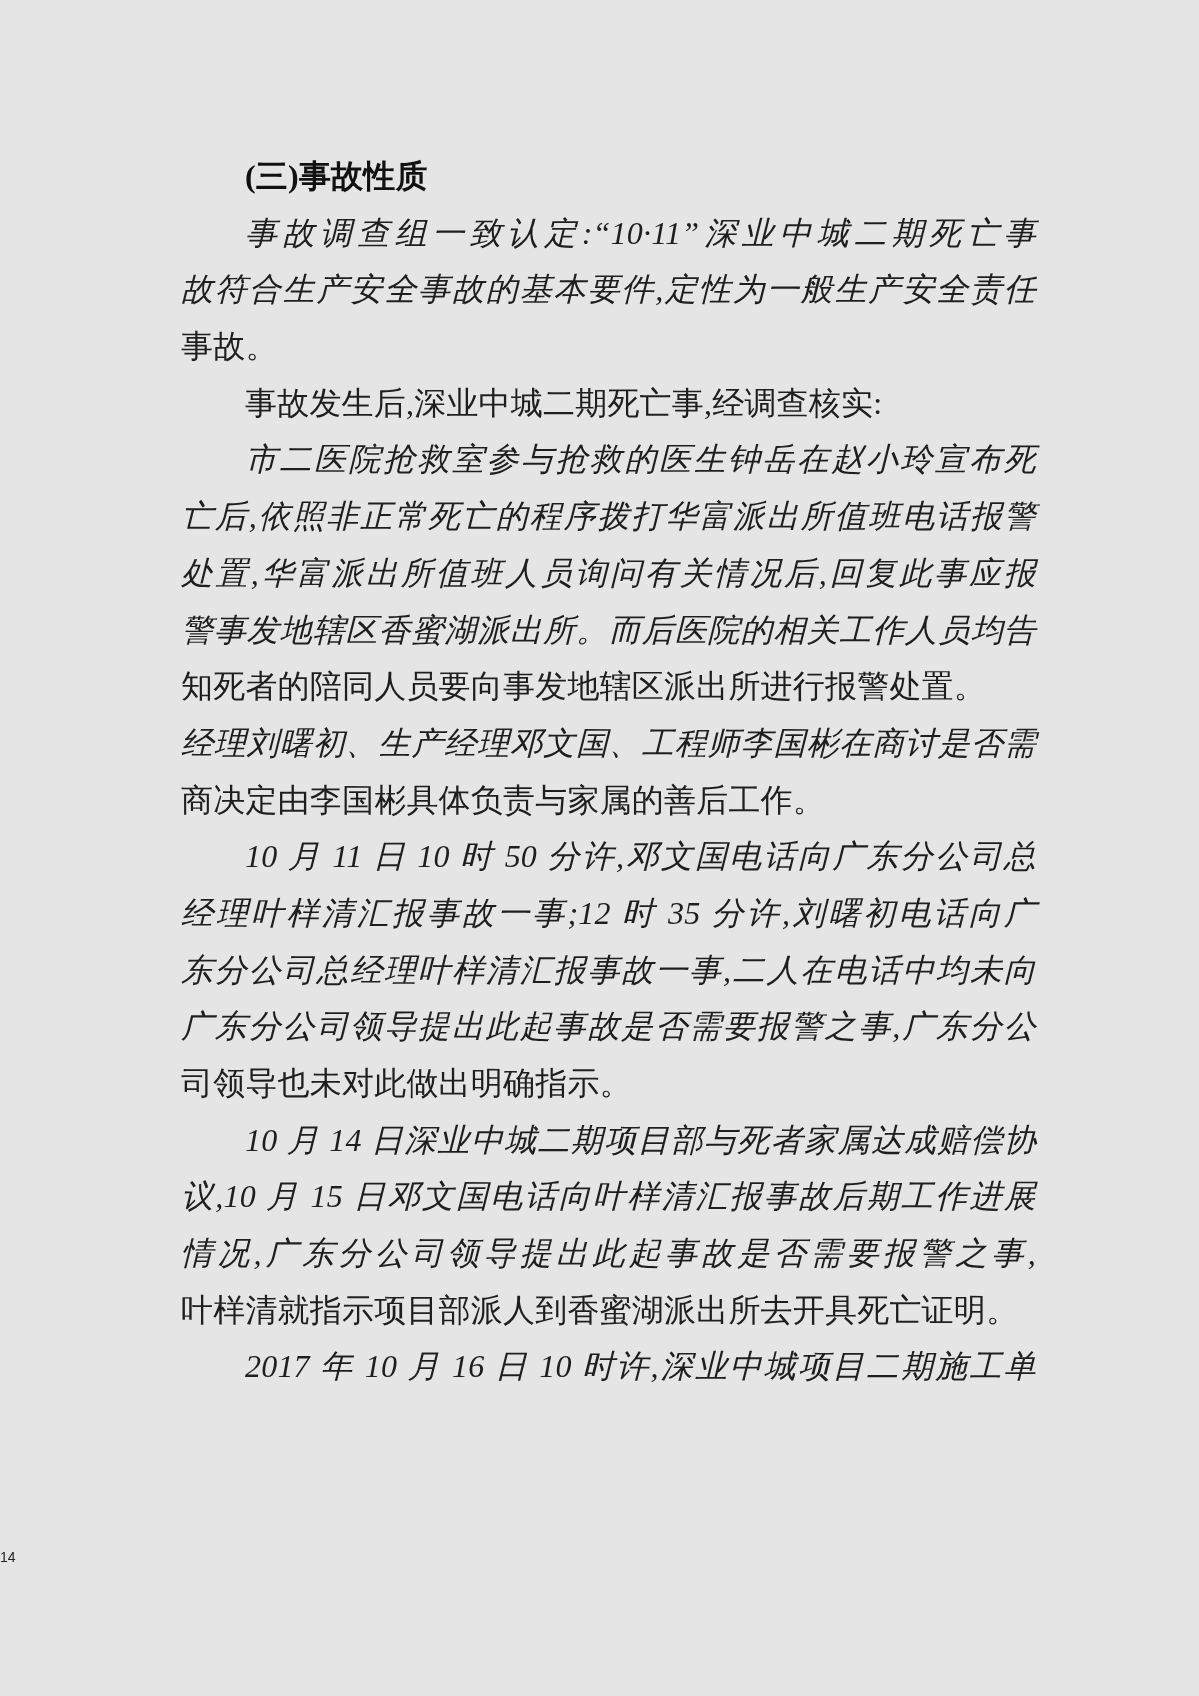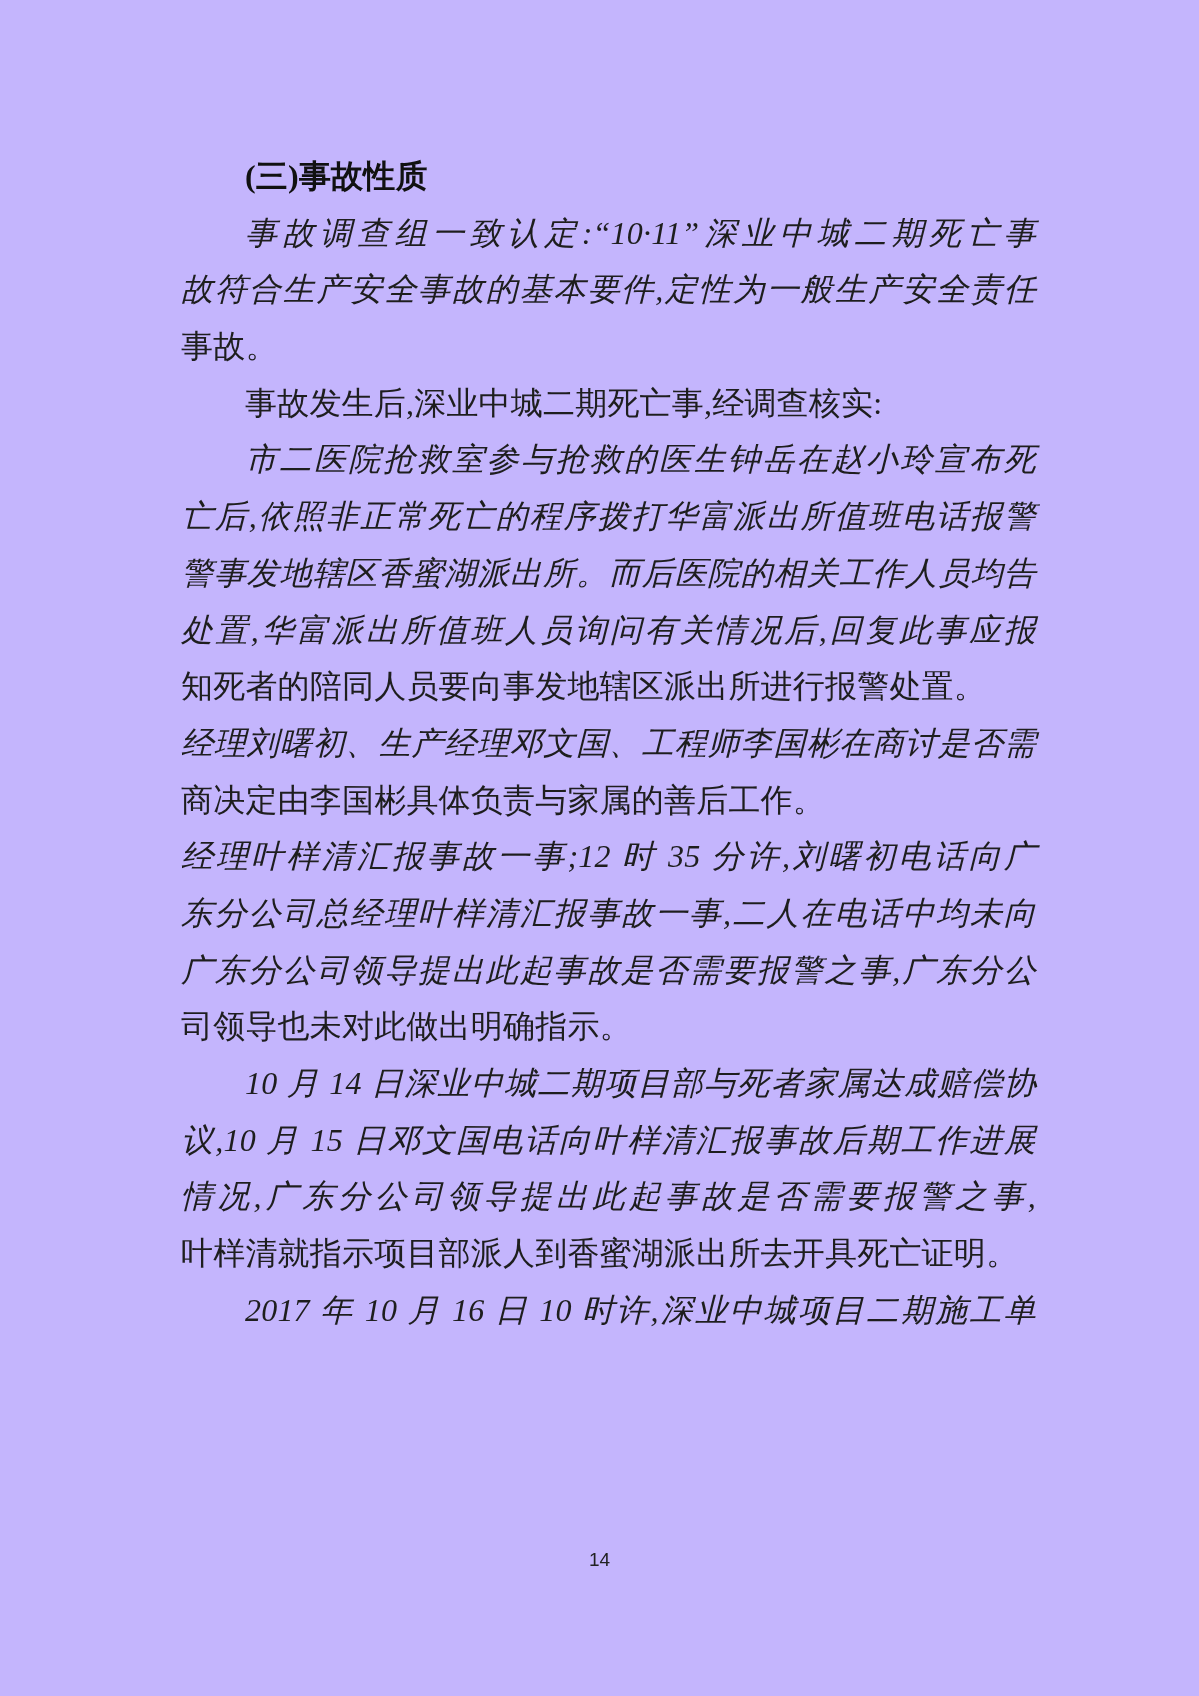--- a/index.html
+++ b/index.html
@@ -4,21 +4,21 @@
 <style>
   html, body {
     margin: 0;
     padding: 0;
     background: #ffffff;
   }
   .page {
     position: relative;
     width: 1199px;
     height: 1696px;
-    background: #c4b5fd;
+    background: #e5e5e5;
     overflow: hidden;
     font-family: "Liberation Serif", "DejaVu Serif", serif;
   }
   .text-block {
     position: absolute;
     left: 181px;
     top: 148px;
     width: 855px;
     color: #1e1e1e;
   }
@@ -40,43 +40,44 @@
   }
   .line.heading {
     font-weight: 700;
     color: #111111;
   }
   .page-number {
     position: absolute;
     top: 1549px;
     left: 0;
     width: 1199px;
-    text-align: center;
-    font-size: 19px;
+    text-align: left;
+    font-size: 14px;
     color: #222222;
     font-family: "Liberation Sans", "DejaVu Sans", sans-serif;
   }
 </style>
 </head>
 <body>
 
 <div class="page">
   <div class="text-block" id="document-body">
       <div class="line heading indent">(三)事故性质</div>
       <div class="line indent fill">事故调查组一致认定:“10·11”深业中城二期死亡事</div>
       <div class="line fill">故符合生产安全事故的基本要件,定性为一般生产安全责任</div>
       <div class="line">事故。</div>
       <div class="line indent">事故发生后,深业中城二期死亡事,经调查核实:</div>
       <div class="line indent fill">市二医院抢救室参与抢救的医生钟岳在赵小玲宣布死</div>
       <div class="line fill">亡后,依照非正常死亡的程序拨打华富派出所值班电话报警</div>
+      <div class="line fill">处置,华富派出所值班人员询问有关情况后,回复此事应报</div>
       <div class="line fill">警事发地辖区香蜜湖派出所。而后医院的相关工作人员均告</div>
-      <div class="line fill">处置,华富派出所值班人员询问有关情况后,回复此事应报</div>
       <div class="line">知死者的陪同人员要向事发地辖区派出所进行报警处置。</div>
       <div class="line fill">经理刘曙初、生产经理邓文国、工程师李国彬在商讨是否需</div>
       <div class="line">商决定由李国彬具体负责与家属的善后工作。</div>
+      <div class="line indent fill">10 月 11 日 10 时 50 分许,邓文国电话向广东分公司总</div>
       <div class="line fill">经理叶样清汇报事故一事;12 时 35 分许,刘曙初电话向广</div>
       <div class="line fill">东分公司总经理叶样清汇报事故一事,二人在电话中均未向</div>
       <div class="line fill">广东分公司领导提出此起事故是否需要报警之事,广东分公</div>
       <div class="line">司领导也未对此做出明确指示。</div>
       <div class="line indent fill">10 月 14 日深业中城二期项目部与死者家属达成赔偿协</div>
       <div class="line fill">议,10 月 15 日邓文国电话向叶样清汇报事故后期工作进展</div>
       <div class="line fill">情况,广东分公司领导提出此起事故是否需要报警之事,</div>
       <div class="line">叶样清就指示项目部派人到香蜜湖派出所去开具死亡证明。</div>
       <div class="line indent fill">2017 年 10 月 16 日 10 时许,深业中城项目二期施工单</div>
     </div>

